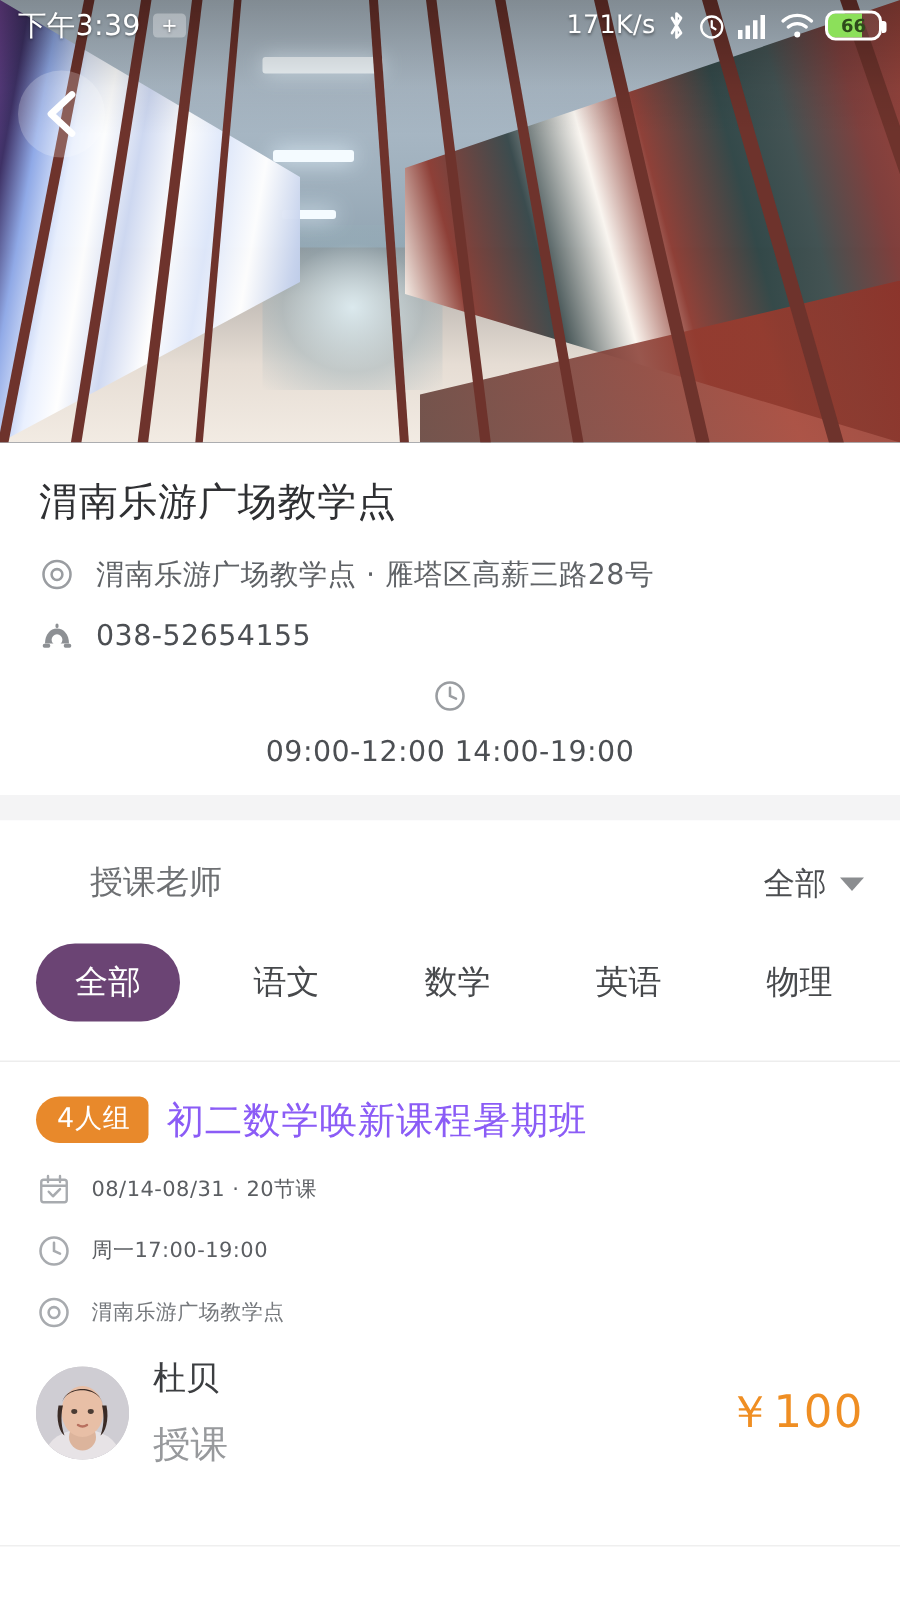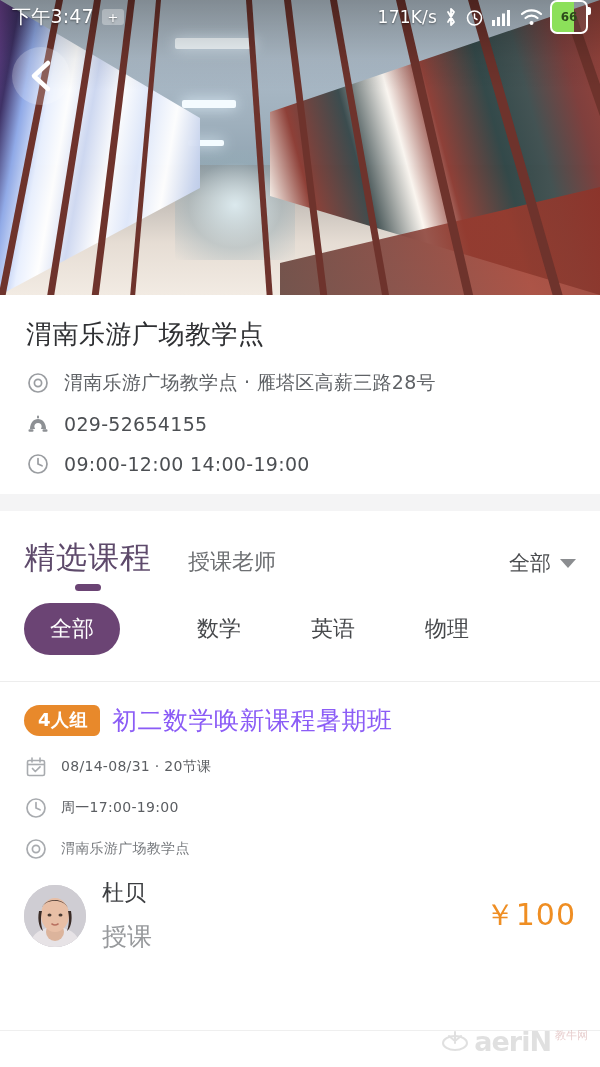--- a/index.html
+++ b/index.html
@@ -74,35 +74,35 @@
   .sb-time { font-size: 19px; letter-spacing: 0.2px; }
   .sb-plus {
     width: 22px; height: 16px; border-radius: 3px; background: rgba(255,255,255,0.32);
     display: flex; align-items: center; justify-content: center;
     font-size: 13px; line-height: 1; color: #fff;
   }
   .sb-right { display: flex; align-items: center; gap: 7px; }
   .sb-net { font-size: 17px; letter-spacing: 0.2px; }
   .sb-ico { display: flex; align-items: center; }
   .sb-battery {
-    width: 38px; height: 34px; border: 2px solid #fff; border-radius: 7px;
+    width: 38px; height: 20px; border: 2px solid #fff; border-radius: 7px;
     position: relative; display: flex; align-items: center; justify-content: center;
     background: linear-gradient(90deg, #8ce05a 0%, #8ce05a 66%, rgba(255,255,255,0.08) 66%);
   }
   .sb-battery span { font-size: 12px; font-weight: bold; color: #2e4a1b; text-shadow: none; }
   .sb-battery::after {
     content: ""; position: absolute; right: -5px; top: 5px; width: 3px; height: 8px;
     background: #fff; border-radius: 0 2px 2px 0;
   }
 
   
   .venue { padding: 22px 26px 18px 26px; background: #fff; }
   .venue-title { font-size: 26px; color: #2f3033; letter-spacing: 0.5px; margin-bottom: 18px; }
   .info-row { display: flex; align-items: center; gap: 14px; margin-bottom: 16px; }
-  .info-row:last-child { margin-bottom: 0; }
+  .info-row:last-child { margin-bottom: 0; flex-direction: column; }
   .info-text { font-size: 19px; color: #5f6266; letter-spacing: 0.3px; }
   .info-text.dark { color: #4c4f53; }
   .ico { width: 24px; height: 24px; flex: 0 0 24px; display: block; }
 
   .band { height: 17px; background: #f4f4f5; width: 600px; }
 
   
   .section { background: #fff; padding: 26px 24px 0 24px; }
   .sec-head { display: flex; align-items: flex-end; }
   .tab-main {
@@ -139,21 +139,20 @@
 
   .hr { height: 1px; background: #ededed; margin: 26px 0 0 0; width: 600px; }
 
   
   .card { padding: 22px 24px 0 24px; background: #fff; cursor: pointer; }
   .card-head { display: flex; align-items: center; gap: 12px; margin-bottom: 18px; }
   .badge {
     background: #e8892b; color: #fff; font-size: 18px;
     padding: 6px 12px 7px 14px; border-radius: 16px 6px 6px 16px; line-height: 1;
     letter-spacing: 0.5px;
-    font-weight: bold;
   }
   .card-title { font-size: 25px; color: #8b5cf6; letter-spacing: 0.5px; }
   .card-row { display: flex; align-items: center; gap: 13px; margin-bottom: 17px; }
   .card-row .t { font-size: 14px; color: #76797d; letter-spacing: 0.3px; }
   .card-row .t.dark { color: #5b5e62; }
 
   .teacher-row { display: flex; align-items: center; margin-top: 6px; padding-bottom: 22px; }
   .avatar {
     width: 62px; height: 62px; border-radius: 50%; overflow: hidden; flex: 0 0 62px;
     background: #c9c6cb; position: relative;
@@ -210,21 +209,21 @@
       <span>
         <svg width="26" height="34" viewBox="0 0 26 34">
           <polyline points="20,4 6,17 20,30" fill="none" stroke="#ffffff" stroke-width="4.5" stroke-linecap="round" stroke-linejoin="round"></polyline>
         </svg>
       </span>
     </div>
   </div>
 
   <div class="statusbar">
     <div class="sb-left">
-      <div class="sb-time">下午3:47</div>
+      <div class="sb-time">下午3:39</div>
       <div class="sb-plus">+</div>
     </div>
     <div class="sb-right">
       <div class="sb-net">171K/s</div>
       <span class="sb-ico">
         <svg width="14" height="20" viewBox="0 0 14 20">
           <polyline points="4,5 10,15 7,18 7,2 10,5 4,15" fill="none" stroke="#ffffff" stroke-width="1.8" stroke-linejoin="round" stroke-linecap="round"></polyline>
         </svg>
       </span>
       <span class="sb-ico">
@@ -270,50 +269,50 @@
     <div class="info-row">
       <span class="ico">
         <svg width="24" height="24" viewBox="0 0 24 24">
           <path d="M4 17 C4 11 7.5 7 12 7 C16.5 7 20 11 20 17 Z" fill="#8d9094"></path>
           <circle cx="12" cy="14.5" r="3.6" fill="#ffffff"></circle>
           <rect x="2.5" y="17.2" width="5" height="2.6" rx="1.1" fill="#8d9094"></rect>
           <rect x="16.5" y="17.2" width="5" height="2.6" rx="1.1" fill="#8d9094"></rect>
           <rect x="11" y="3.6" width="2" height="3" rx="1" fill="#8d9094"></rect>
         </svg>
       </span>
-      <span class="info-text dark">029-52654155</span>
+      <span class="info-text dark">038-52654155</span>
     </div>
 
     <div class="info-row">
       <span class="ico">
         <svg width="24" height="24" viewBox="0 0 24 24">
           <circle cx="12" cy="12" r="9" fill="none" stroke="#9a9da1" stroke-width="1.7"></circle>
           <polyline points="12,6.5 12,12 16,13.8" fill="none" stroke="#9a9da1" stroke-width="1.7" stroke-linecap="round"></polyline>
         </svg>
       </span>
       <span class="info-text dark">09:00-12:00 14:00-19:00</span>
     </div>
   </div>
 
   <div class="band"></div>
 
   <div class="section">
     <div class="sec-head">
-      <div class="tab-main">精选课程</div>
       <div class="tab-sub">授课老师</div>
       <div class="filter-all">
         <span>全部</span>
         <span class="caret"></span>
       </div>
     </div>
   </div>
 
   <div class="chips">
     <div class="chip active">全部</div>
     <div class="chip-gap"></div>
+    <div class="chip">语文</div>
     <div class="chip-gap"></div>
     <div class="chip">数学</div>
     <div class="chip-gap"></div>
     <div class="chip">英语</div>
     <div class="chip-gap"></div>
     <div class="chip">物理</div>
   </div>
 
   <div class="hr"></div>
 
@@ -374,22 +373,14 @@
       <div class="t-meta">
         <div class="t-name">杜贝</div>
         <div class="t-role">授课</div>
       </div>
       <div class="price">￥100</div>
     </div>
   </div>
 
   <div class="bottom-hr"></div>
 
-  <div class="wm">
-    <svg width="30" height="26" viewBox="0 0 30 26">
-      <ellipse cx="15" cy="14" rx="12" ry="7" fill="none" stroke="#9a9a9a" stroke-width="2"></ellipse>
-      <path d="M15 3 L15 14 M9 7 L15 12 M21 7 L15 12" stroke="#9a9a9a" stroke-width="2" fill="none" stroke-linecap="round"></path>
-    </svg>
-    <span class="wm-text">aeriN</span>
-    <span class="wm-sup">教牛网</span>
-  </div>
 
 </div>
 
 </body></html>

